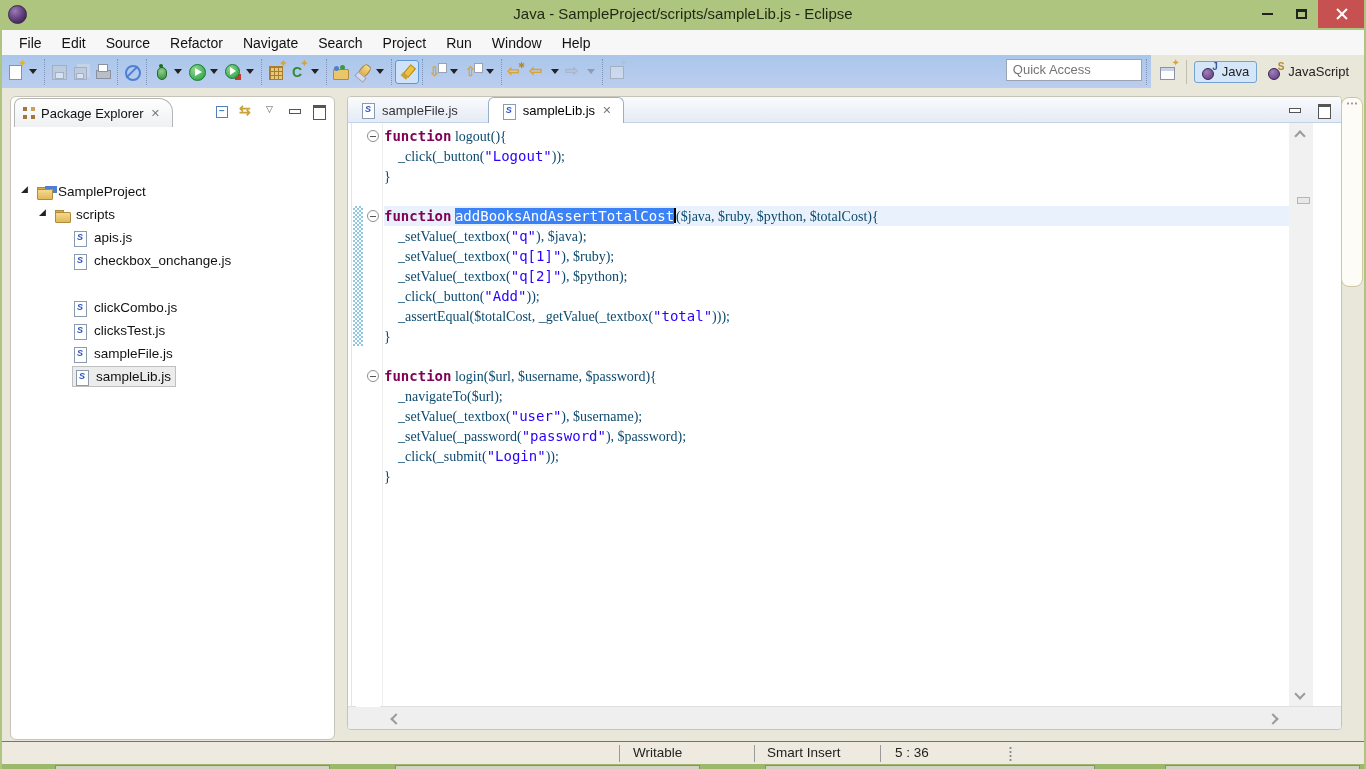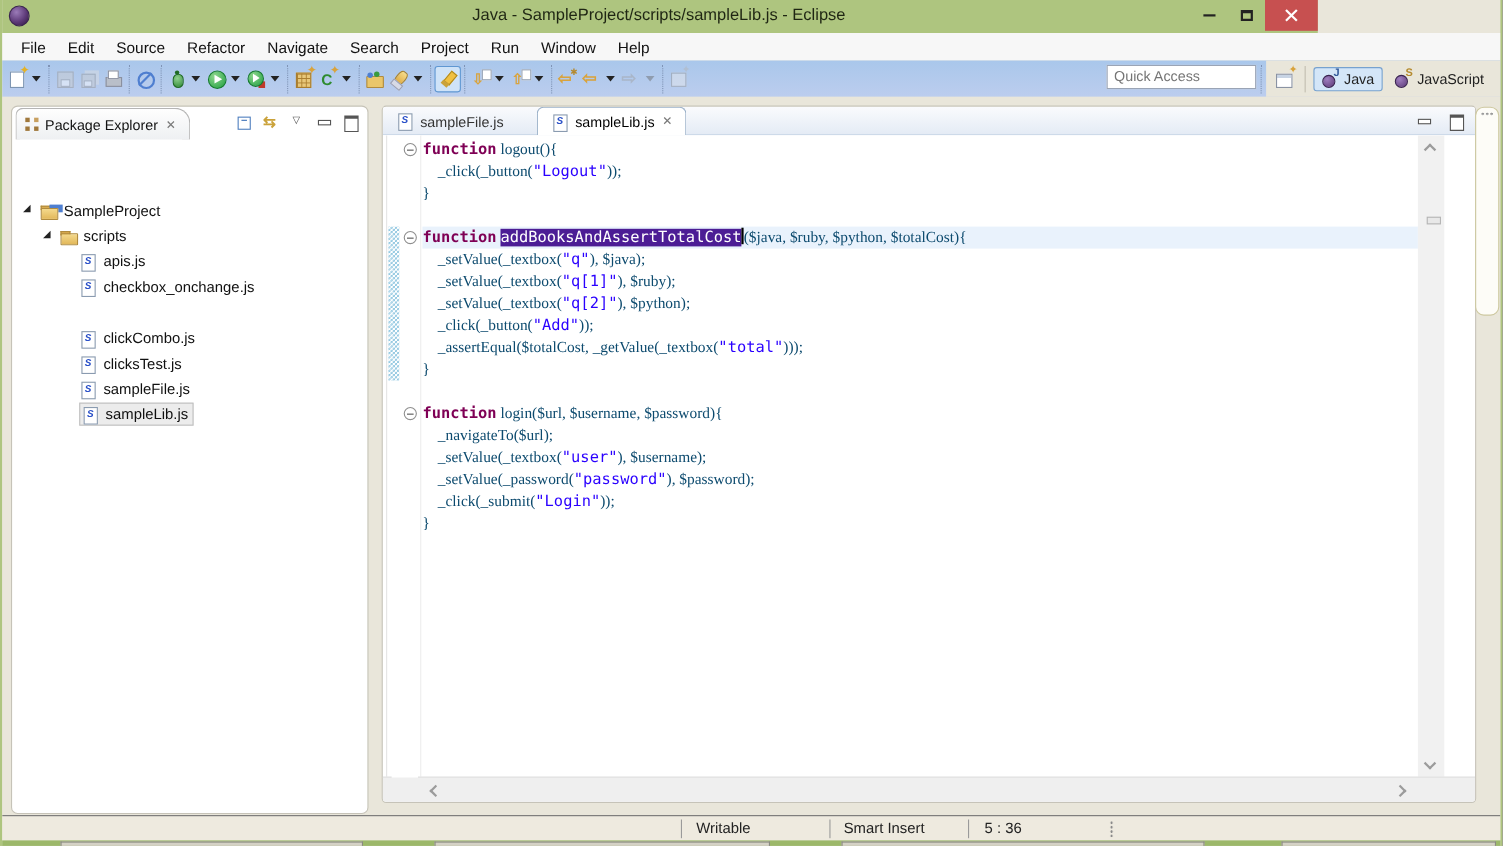--- a/index.html
+++ b/index.html
@@ -4,21 +4,21 @@
 <style>
   * { margin:0; padding:0; box-sizing:border-box; }
   html,body { background:#555; }
   .window {
     position:relative; width:1366px; height:769px; overflow:hidden;
     font-family:"Liberation Sans", sans-serif; font-size:13px; color:#1a1a1a;
     background:#e9e6da;
     border-left:2px solid #aec57f; border-right:2px solid #aec57f;
   }
   
-  .titlebar { position:absolute; left:-2px; top:0; width:1198px; height:30px; background:#aec57f; }
+  .titlebar { position:absolute; left:-2px; top:0; width:1366px; height:30px; background:#aec57f; }
   .app-logo { position:absolute; left:8px; top:5px; width:19px; height:19px; border-radius:50%;
     background:radial-gradient(circle at 35% 30%, #9b7bb8 0%, #5d3a78 55%, #2e1640 100%);
     border:1px solid #3a2450; }
   .win-title { position:absolute; left:0; right:0; top:5px; text-align:center; font-size:15px; color:#1f2613; }
   .win-controls { position:absolute; right:0; top:0; height:28px; display:flex; }
   .winbtn { width:34px; height:28px; display:flex; align-items:center; justify-content:center; cursor:default; }
   .winbtn .bar { width:11px; height:2px; background:#222; }
   .winbtn .box { width:11px; height:10px; border:2px solid #222; border-top-width:3px; position:relative; }
   .winbtn.close { width:48px; background:#c75050; }
   .xglyph { position:relative; width:12px; height:12px; }
@@ -149,21 +149,21 @@
     background-size:4px 4px; background-position:0 0,2px 2px; }
   .foldmark { position:absolute; left:19px; width:12px; height:12px; border:1px solid #8f8f8f; border-radius:50%; background:#fff; }
   .foldmark::after { content:""; position:absolute; left:2px; top:5px; width:6px; height:1px; background:#555; }
   .codearea { position:absolute; left:36px; top:0; right:52px; bottom:0; padding-top:3px;
     font-family:"DejaVu Sans Mono","Liberation Mono",monospace; font-size:14px; line-height:20px; white-space:pre; color:#000; }
   .cline { height:20px; }
   .cline.current { background:#e9f2fc; }
   .tk { color:#7f0055; font-weight:bold; }
   .ts { color:#2a00ff; }
   .tp { color:#0c4a6e;font-family:Liberation Serif, serif; }
-  .tsel { background:#4c1d95; color:#fff; }
+  .tsel { background:#3b82f6; color:#fff; }
   .tcaret { display:inline-block; width:0; border-left:2px solid #000; height:15px; vertical-align:-2px; }
   .vscroll { position:absolute; right:28px; top:0; width:24px; height:100%; background:#f1f1f1; }
   .chev { position:absolute; width:8px; height:8px; border-left:2px solid #9b9b9b; border-top:2px solid #9b9b9b; }
   .chev.up { left:7px; top:9px; transform:rotate(45deg); }
   .chev.down { left:7px; bottom:9px; transform:rotate(225deg); }
   .ov-marker { position:absolute; right:31px; top:74px; width:13px; height:7px; border:1px solid #b5b5b5; background:#e8e8e8; }
   .hscroll { position:absolute; left:0; bottom:0; width:100%; height:23px; background:#efefef; border-top:1px solid #e0e0e0; }
   .hscroll .corner { position:absolute; left:8px; top:-18px; width:24px; height:18px; background:#fff; }
   .chev.left { left:44px; top:8px; transform:rotate(-45deg); }
   .chev.right { right:64px; top:8px; transform:rotate(135deg); }

